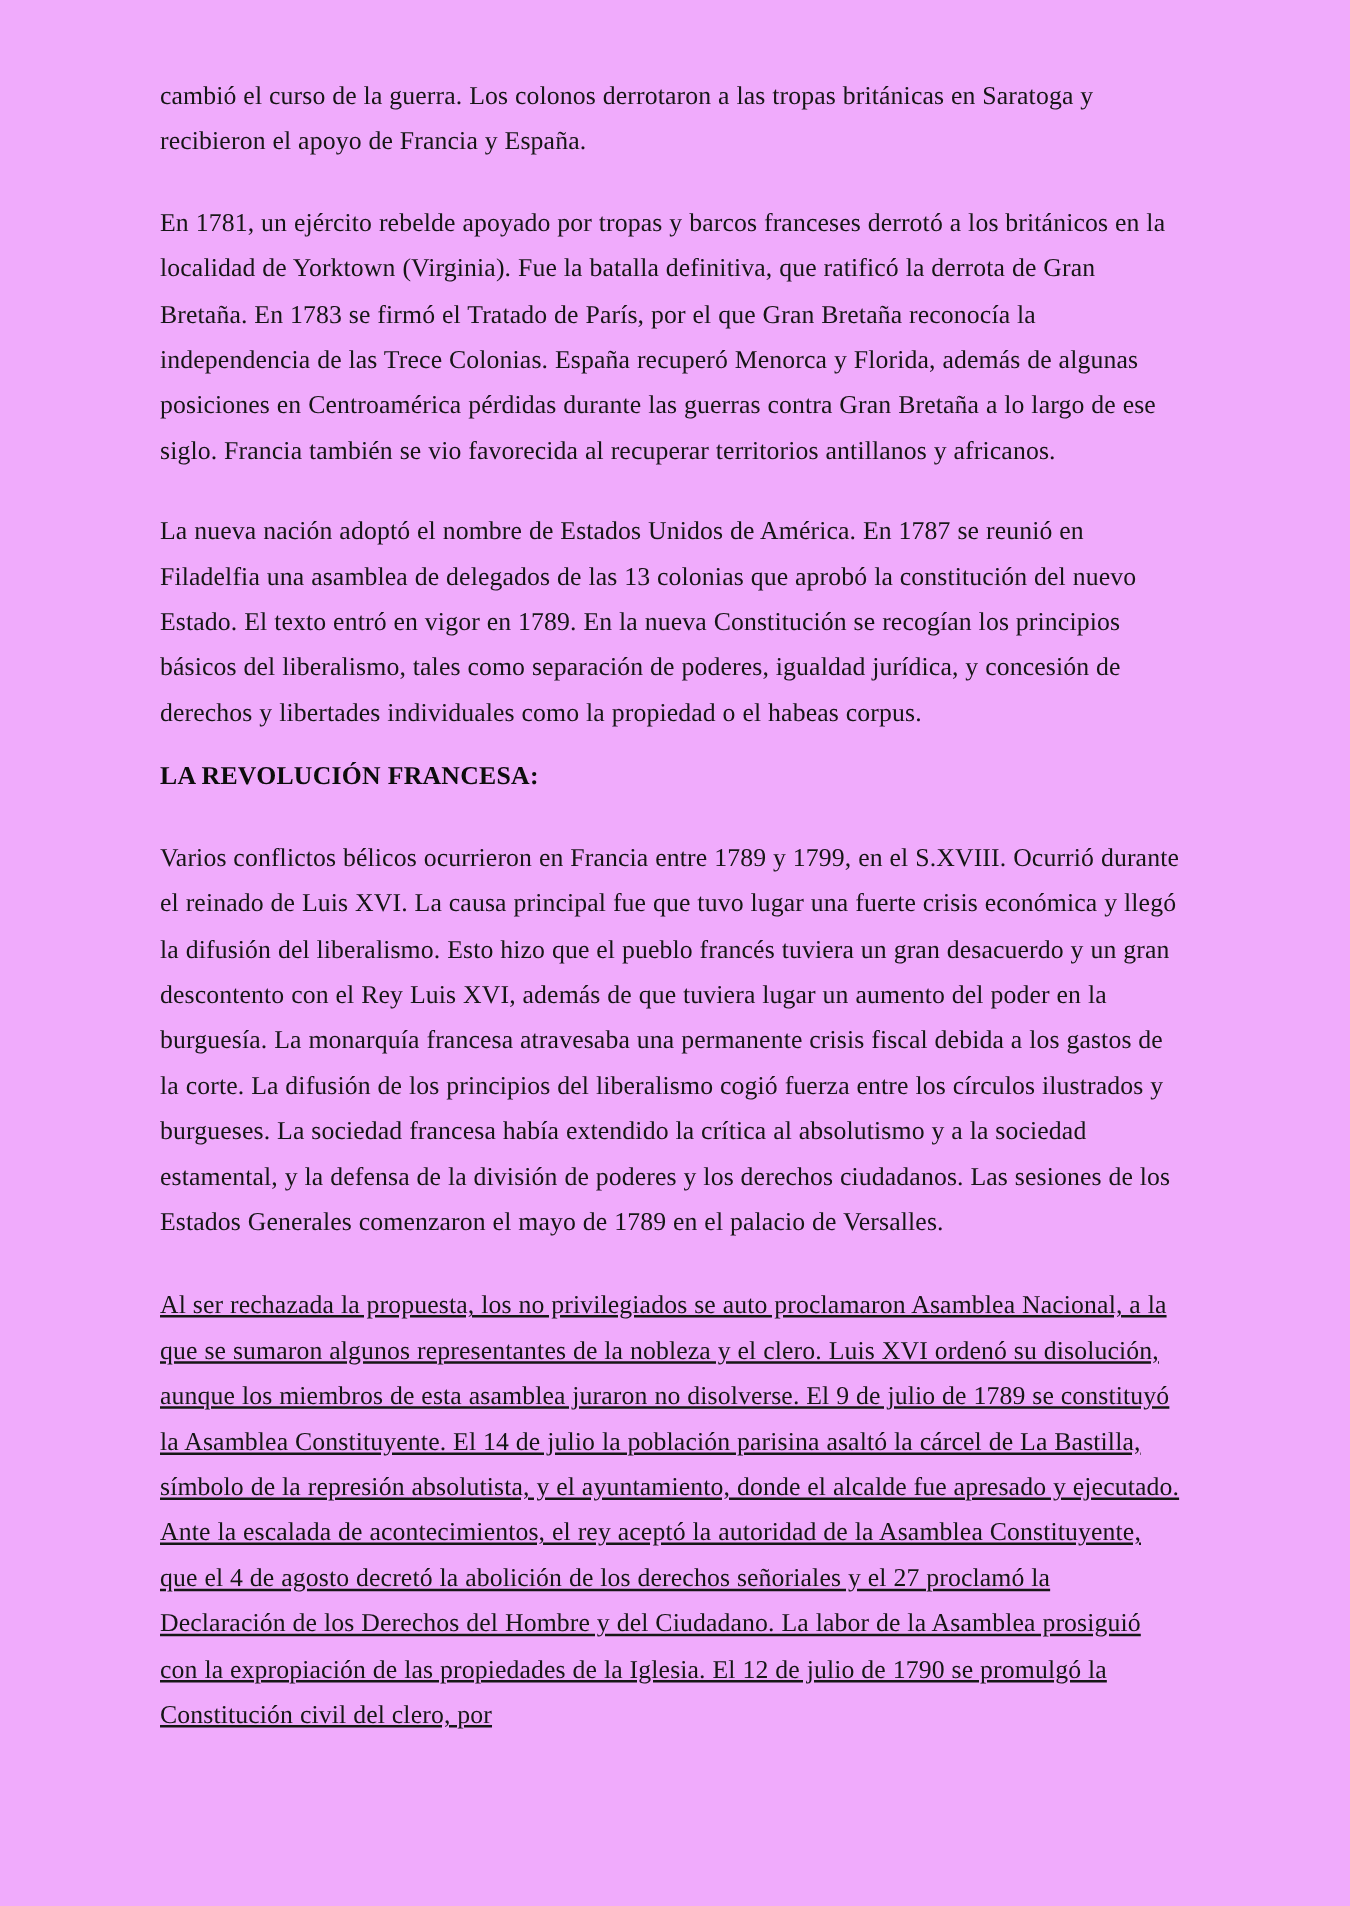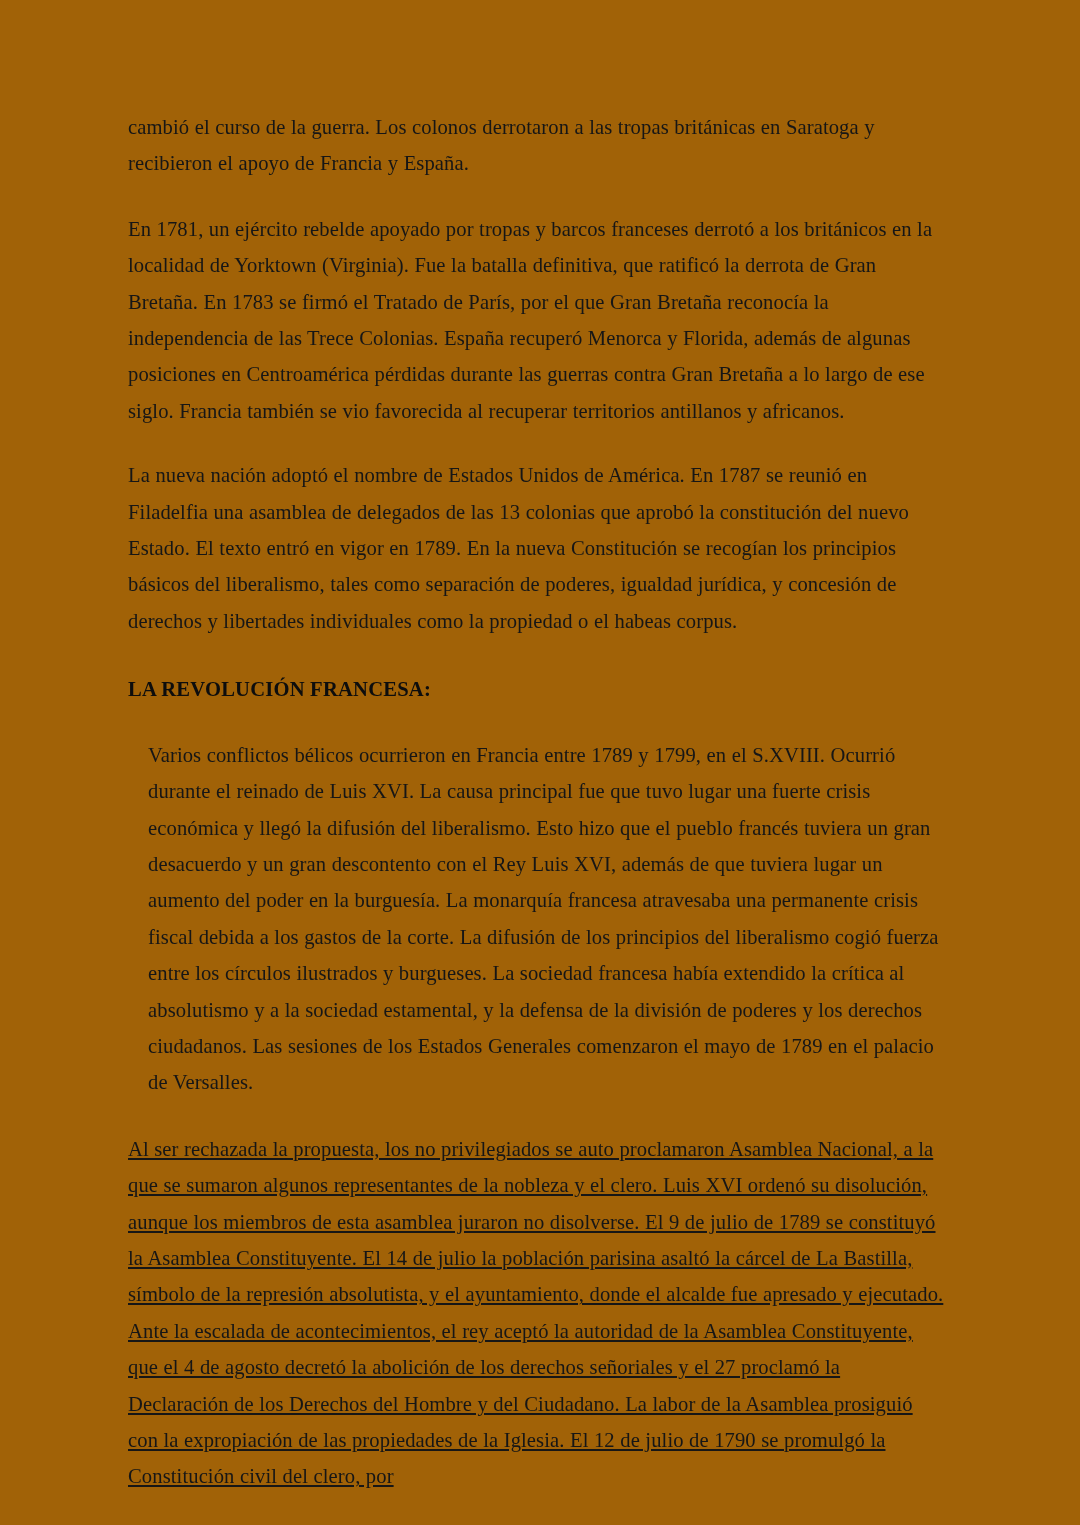--- a/index.html
+++ b/index.html
@@ -12,23 +12,23 @@
     height: 1525px;
     background: #ffffff;
     font-family: "Liberation Serif", "DejaVu Serif", serif;
     color: #1a1a1a;
     overflow: hidden;
   }
   .page {
     position: relative;
     width: 1080px;
     height: 1525px;
-    background: #a16207;
+    background: #f0abfc;
     box-sizing: border-box;
-    padding: 109px 135px 0 128px;
+    padding: 59px 135px 0 128px;
   }
   .doc-body {
     width: 818px;
   }
   .para {
     font-size: 20.6px;
     line-height: 36.4px;
     color: #161616;
     margin: 0 0 28px 0;
     text-align: left;
@@ -44,23 +44,23 @@
     font-size: 20.6px;
     line-height: 36.4px;
     font-weight: bold;
     color: #0d0d0d;
     margin: 0 0 28px 0;
     letter-spacing: 0.01em;
   }
   
   .para.p-1 { margin-bottom: 29px; }
   .para.p-2 { }
-  .para.p-3 { margin-bottom: 32px; font-family: Liberation Serif, serif; }
+  .para.p-3 { margin-bottom: 14px; font-family: Liberation Serif, serif; }
   .section-heading.h-1 { margin-top: 10px; margin-bottom: 29px; }
-  .para.p-4 { margin-bottom: 30px; margin-left: 20px; }
+  .para.p-4 { margin-bottom: 30px; }
 </style>
 </head>
 <body>
 
 <div class="page">
   <div class="doc-body">
 
     <p class="para p-1">cambió el curso de la guerra. Los colonos derrotaron a las tropas británicas en Saratoga y recibieron el apoyo de Francia y España.</p>
 
     <p class="para p-2">En 1781, un ejército rebelde apoyado por tropas y barcos franceses derrotó a los británicos en la localidad de Yorktown (Virginia). Fue la batalla definitiva, que ratificó la derrota de Gran Bretaña. En 1783 se firmó el Tratado de París, por el que Gran Bretaña reconocía la independencia de las Trece Colonias. España recuperó Menorca y Florida, además de algunas posiciones en Centroamérica pérdidas durante las guerras contra Gran Bretaña a lo largo de ese siglo. Francia también se vio favorecida al recuperar territorios antillanos y africanos.</p>

